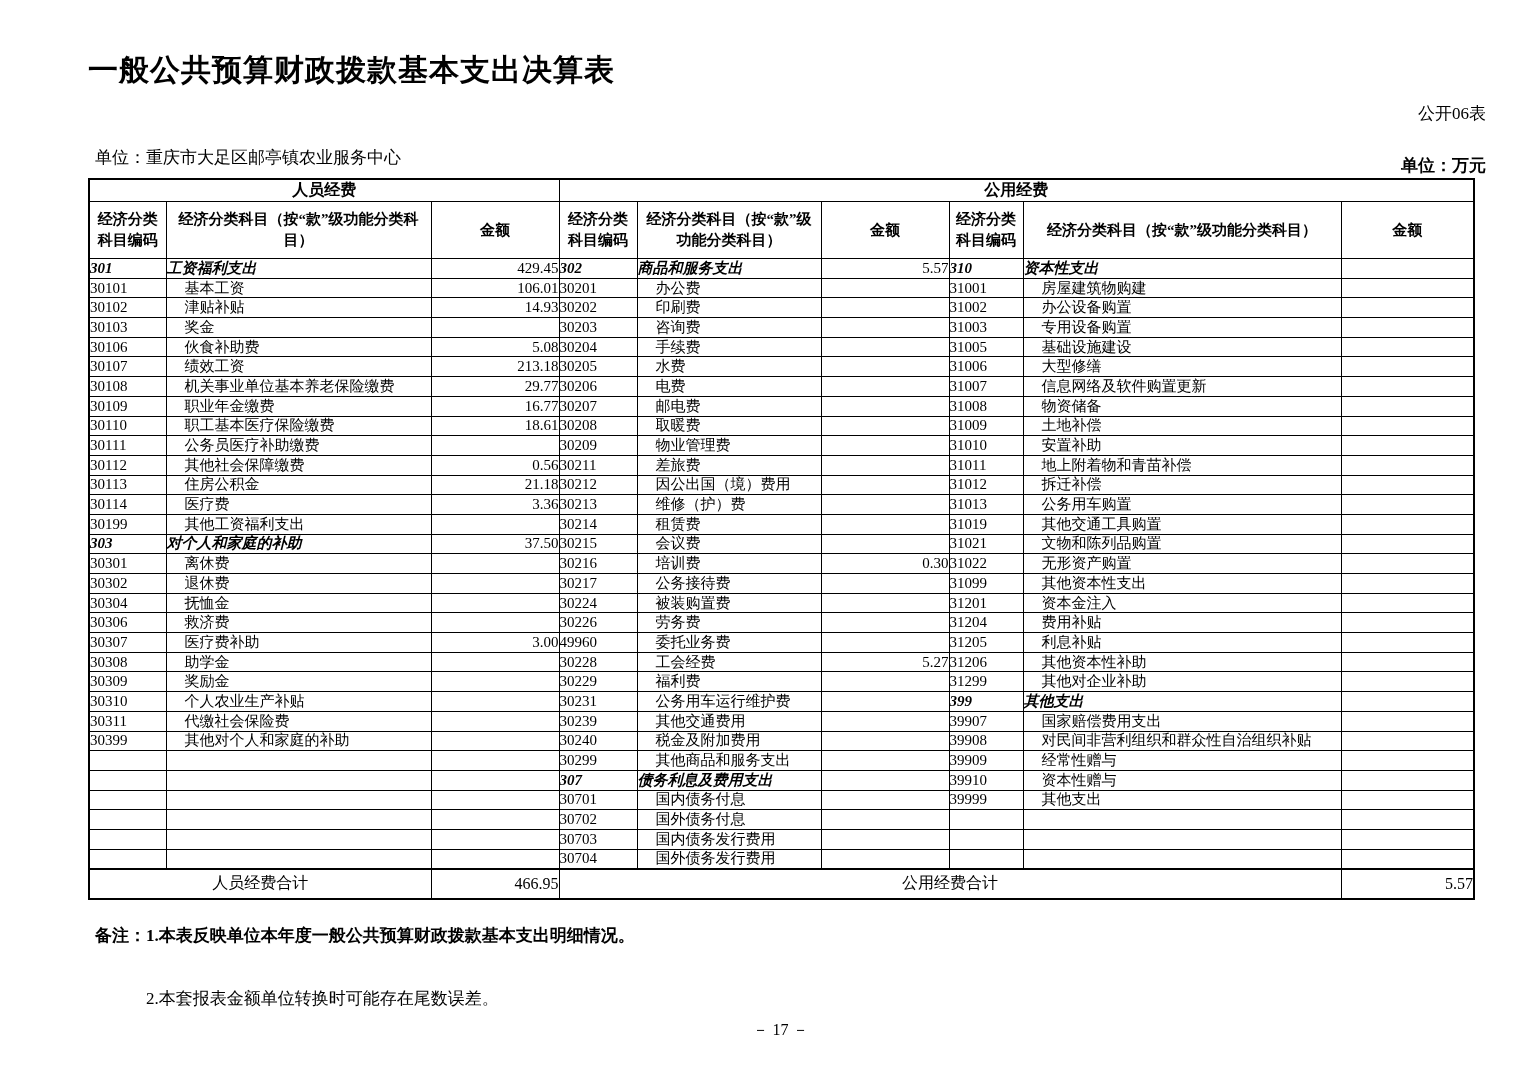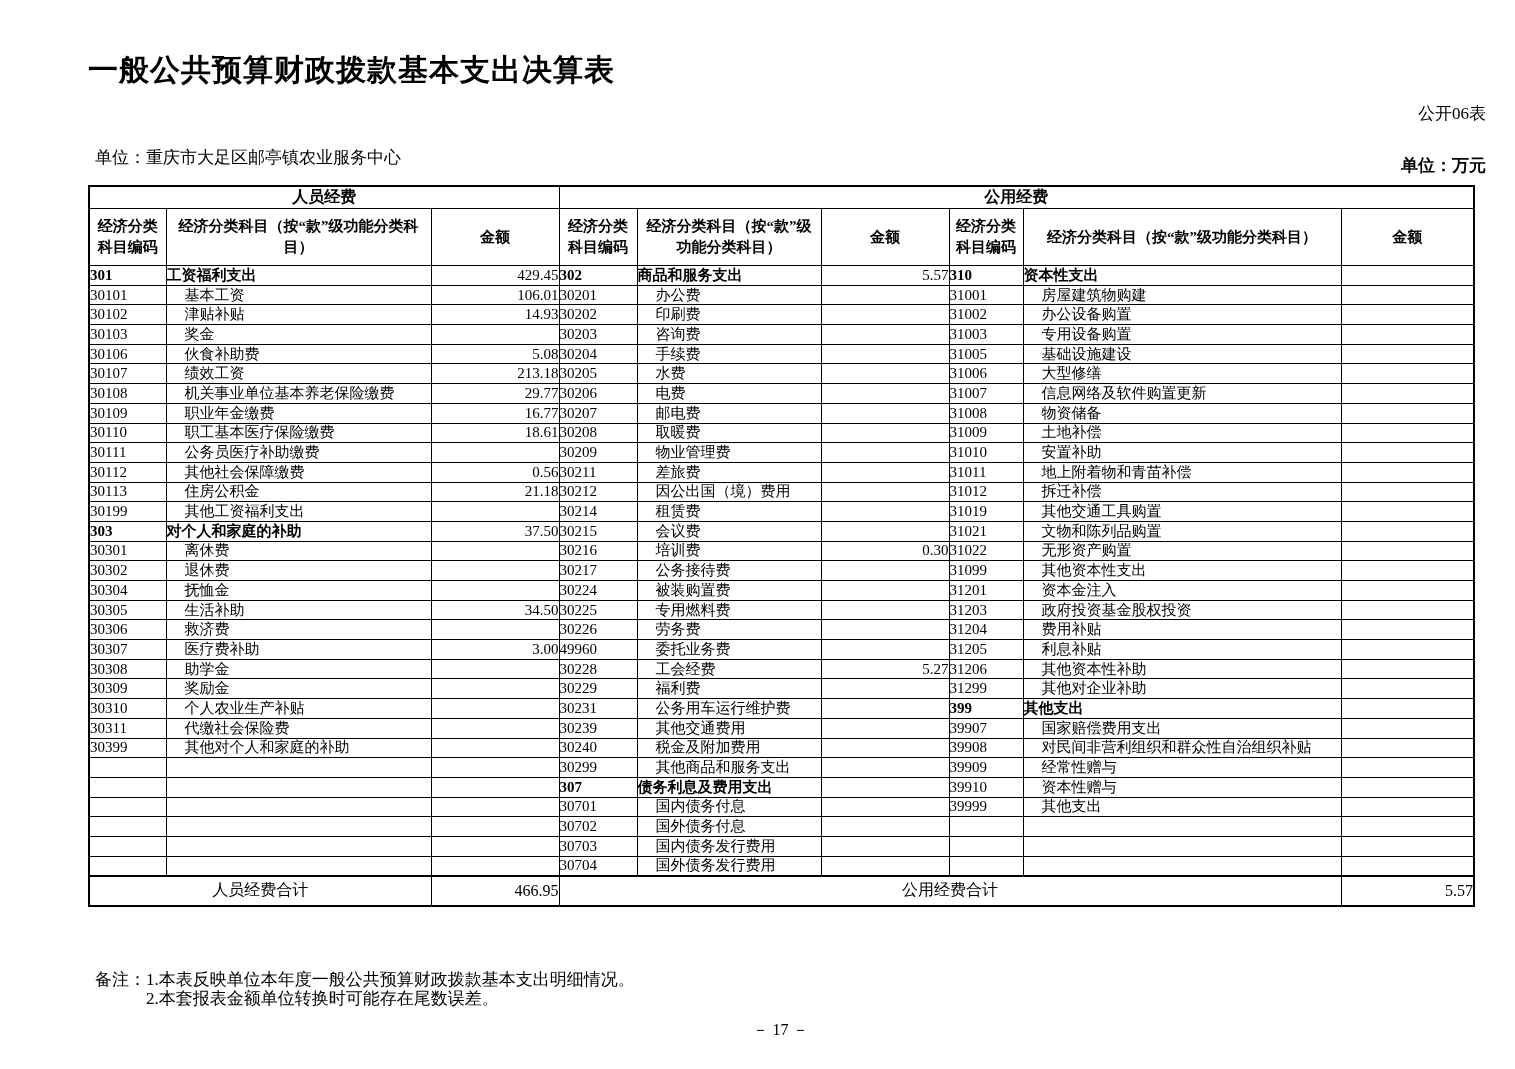--- a/index.html
+++ b/index.html
@@ -13,45 +13,45 @@
     text-align:left;font-size:30px;font-weight:bold;letter-spacing:1px;
   }
   .doc-label{
     position:absolute;left:88px;top:102px;width:1398px;
     text-align:right;font-size:17px;
   }
   .unit-left{position:absolute;left:95px;top:146px;font-size:17px;}
   .unit-right{position:absolute;left:88px;top:154px;width:1398px;text-align:right;font-size:17px;font-weight:bold;}
 
   table.budget{
-    position:absolute;left:88px;top:185px;width:1385px;
+    position:absolute;left:88px;top:178px;width:1385px;
     border-collapse:collapse;table-layout:fixed;
     border:2px solid #000;
   }
   table.budget th,table.budget td{
     border:1px solid #000;overflow:hidden;white-space:nowrap;
     padding:0;vertical-align:middle;
   }
   tr.group-row th{height:18px;font-size:16px;font-weight:bold;text-align:center;}
   tr.colhead-row th{
     height:56px;font-size:15px;font-weight:bold;text-align:center;
     white-space:normal;line-height:1.4;padding:0 2px;
   }
   tbody.rows tr{height:19.7px;}
   tbody.rows td{font-size:15px;line-height:1;}
   td.code{padding-left:3px;text-align:left;}
   td.subject{padding-left:4px;text-align:left;}
   td.subject.detail{padding-left:18px;}
   td.amount{text-align:right;padding-right:2px;}
-  .cat{font-weight:bold;}
+  .cat{font-weight:bold;font-style:italic;}
   tr.total-row td{height:28px;border-top:2px solid #000;font-size:16px;}
   td.total-label{font-weight:normal;text-align:center;}
   td.total-amount{text-align:right;padding-right:2px;font-size:15px;font-weight:normal;}
 
-  .note-1{position:absolute;left:95px;top:968px;font-size:17px;}
+  .note-1{position:absolute;left:95px;top:924px;font-size:17px;font-weight:bold;}
   .note-2{position:absolute;left:146px;top:964px;font-size:17px;margin-top:23px;}
   .page-number{position:absolute;left:88px;top:1020px;width:1385px;text-align:center;font-size:16px;}
 </style>
 </head>
 <body>
 
 <div class="title">一般公共预算财政拨款基本支出决算表</div>
 <div class="doc-label">公开06表</div>
 <div class="unit-left">单位：重庆市大足区邮亭镇农业服务中心</div>
 <div class="unit-right">单位：万元</div>
@@ -212,20 +212,31 @@
         <td class="subject detail">住房公积金</td>
         <td class="amount">21.18</td>
         <td class="code">30212</td>
         <td class="subject detail">因公出国（境）费用</td>
         <td class="amount"></td>
         <td class="code">31012</td>
         <td class="subject detail">拆迁补偿</td>
         <td class="amount"></td>
       </tr>
       <tr>
+        <td class="code">30114</td>
+        <td class="subject detail">医疗费</td>
+        <td class="amount">3.36</td>
+        <td class="code">30213</td>
+        <td class="subject detail">维修（护）费</td>
+        <td class="amount"></td>
+        <td class="code">31013</td>
+        <td class="subject detail">公务用车购置</td>
+        <td class="amount"></td>
+      </tr>
+      <tr>
         <td class="code">30199</td>
         <td class="subject detail">其他工资福利支出</td>
         <td class="amount"></td>
         <td class="code">30214</td>
         <td class="subject detail">租赁费</td>
         <td class="amount"></td>
         <td class="code">31019</td>
         <td class="subject detail">其他交通工具购置</td>
         <td class="amount"></td>
       </tr>
@@ -264,31 +275,20 @@
       </tr>
       <tr>
         <td class="code">30304</td>
         <td class="subject detail">抚恤金</td>
         <td class="amount"></td>
         <td class="code">30224</td>
         <td class="subject detail">被装购置费</td>
         <td class="amount"></td>
         <td class="code">31201</td>
         <td class="subject detail">资本金注入</td>
-        <td class="amount"></td>
-      </tr>
-      <tr>
-        <td class="code">30305</td>
-        <td class="subject detail">生活补助</td>
-        <td class="amount">34.50</td>
-        <td class="code">30225</td>
-        <td class="subject detail">专用燃料费</td>
-        <td class="amount"></td>
-        <td class="code">31203</td>
-        <td class="subject detail">政府投资基金股权投资</td>
         <td class="amount"></td>
       </tr>
       <tr>
         <td class="code">30306</td>
         <td class="subject detail">救济费</td>
         <td class="amount"></td>
         <td class="code">30226</td>
         <td class="subject detail">劳务费</td>
         <td class="amount"></td>
         <td class="code">31204</td>

